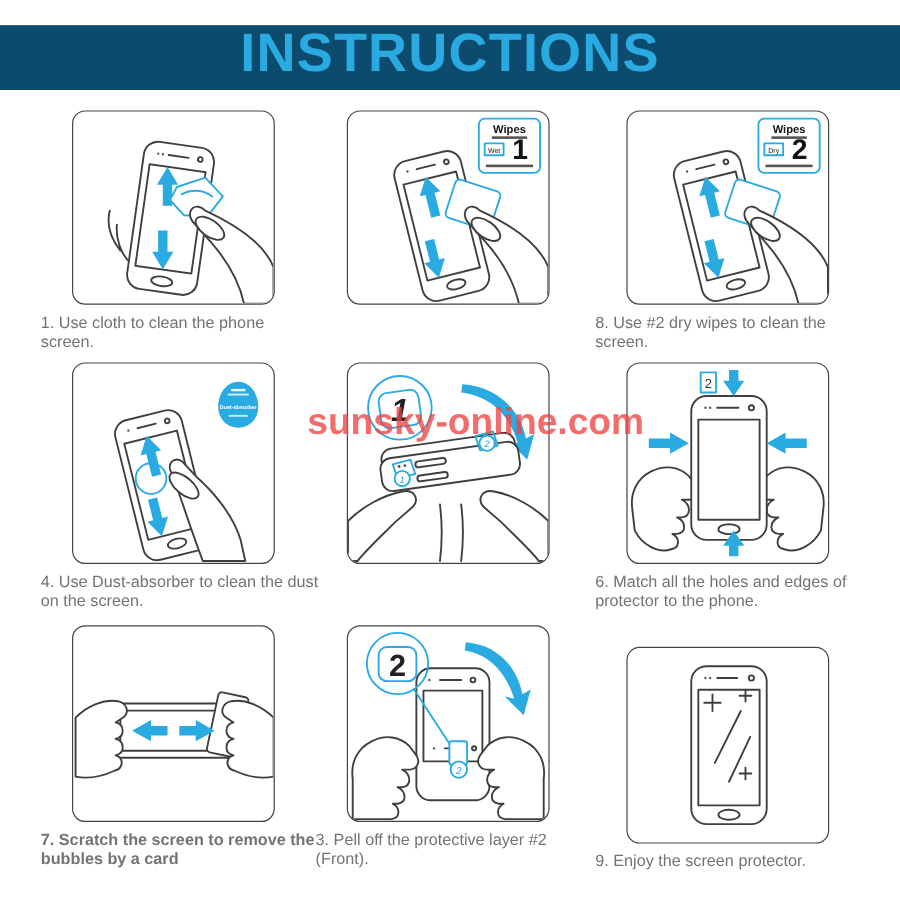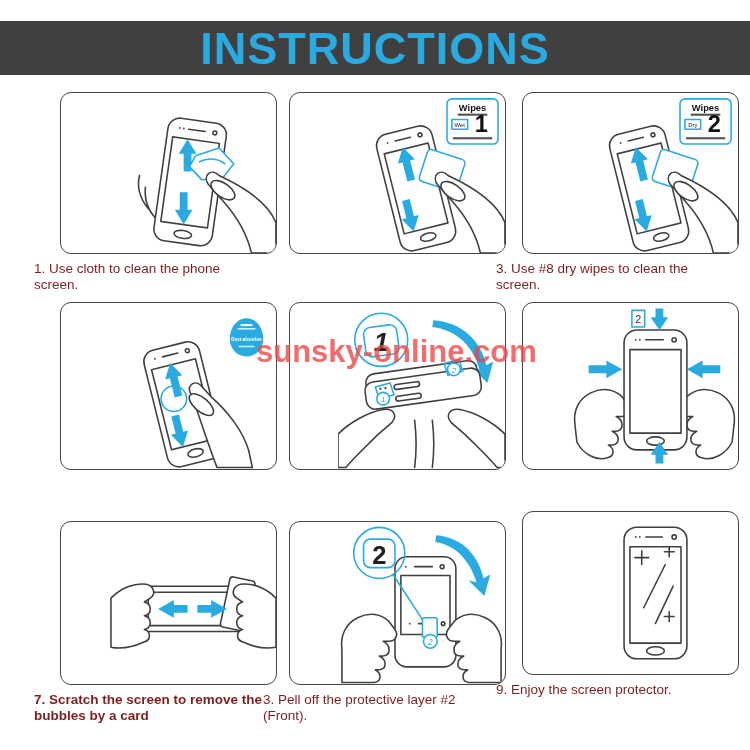--- a/index.html
+++ b/index.html
@@ -2,35 +2,35 @@
 <html><head>
 <meta charset="utf-8">
 <style>
   html,body{margin:0;padding:0;}
   body{
     width:750px;height:750px;position:relative;background:#ffffff;
     font-family:"Liberation Sans", sans-serif;overflow:hidden;
   }
   .banner{
     position:absolute;left:0;top:21px;width:750px;height:54px;
-    background:#404040;display:flex;align-items:center;justify-content:center;
+    background:#0c4a6e;display:flex;align-items:flex-start;justify-content:center;
   }
   .banner h1{
     margin:0;font-size:45px;font-weight:bold;color:#29abe2;
     letter-spacing:1px;line-height:1;
   }
   .cell{position:absolute;width:232px;}
   .panel{
     width:167px;height:160px;margin-left:26px;background:#fff;
-    border:1.6px solid #454545;border-radius:11px;overflow:hidden;padding-left:48px;
+    border:1.6px solid #454545;border-radius:11px;overflow:hidden;
   }
   .row2 .panel{height:166px;}
   .row3 .panel{height:162px;}
   .caption{
-    margin-top:7px;font-size:13.5px;line-height:1.16;color:#7f1d1d;
+    margin-top:7px;font-size:13.5px;line-height:1.16;color:#737373;
     width:232px;
   }
   .watermark{
     position:absolute;left:256px;top:334px;width:260px;z-index:6;
     font-size:31px;font-weight:700;color:#ef4444;opacity:.78;
     letter-spacing:0px;pointer-events:none;white-space:nowrap;
   }
   svg{display:block;}
   .ln{fill:none;stroke:#3f3f3f;stroke-width:1.6;stroke-linecap:round;stroke-linejoin:round;}
   .lnf{fill:#ffffff;stroke:#3f3f3f;stroke-width:1.6;stroke-linecap:round;stroke-linejoin:round;}
@@ -122,21 +122,21 @@
         <rect class="blnf" x="0" y="0" width="52" height="46" rx="5"></rect>
         <text class="badgetxt" x="26" y="12" font-size="9.5" font-weight="bold" text-anchor="middle">Wipes</text>
         <rect class="fineprint" x="11" y="15" width="30" height="2.2"></rect>
         <rect class="blnf" x="5" y="21" width="16" height="10"></rect>
         <text class="badgetxt" x="13" y="28.8" font-size="6" text-anchor="middle">Dry</text>
         <text class="badgetxt" x="35" y="34" font-size="24" font-weight="bold" text-anchor="middle">2</text>
         <rect class="fineprint" x="6" y="39" width="40" height="2.2"></rect>
       </g>
     </svg>
   </div>
-  <div class="caption">3. Use #8 dry wipes to clean the screen.</div>
+  <div class="caption">8. Use #2 dry wipes to clean the screen.</div>
 </div>
 
 <div class="cell row2" style="left:34px;top:302px;">
   <div class="panel">
     <svg width="167" height="166" viewBox="0 0 170 166">
       <g transform="rotate(-14 78 98)">
         <rect class="lnf" x="46" y="40" width="58" height="122" rx="12"></rect>
         <rect class="ln" x="52" y="59" width="46" height="84"></rect>
         <line class="ln" x1="66" y1="49" x2="82" y2="49"></line>
         <circle class="ln" cx="92" cy="49" r="2"></circle>
@@ -150,20 +150,21 @@
       <ellipse class="lnf" cx="94" cy="102" rx="15" ry="7" transform="rotate(40 94 102)"></ellipse>
       <g transform="translate(140,12)">
         <path class="bl" d="M0,2 C10,2 17,12 17,23 C17,34 9,41 0,41 C-9,41 -17,34 -17,23 C-17,12 -10,2 0,2 Z"></path>
         <rect x="-6" y="8" width="12" height="2" fill="#ffffff" opacity="0.95"></rect>
         <rect x="-9" y="12" width="18" height="1.6" fill="#ffffff" opacity="0.8"></rect>
         <text x="0" y="25" font-size="4.6" font-weight="bold" fill="#ffffff" text-anchor="middle" font-family="Liberation Sans, sans-serif">Dust-absorber</text>
         <rect x="-8" y="30" width="16" height="1.6" fill="#ffffff" opacity="0.8"></rect>
       </g>
     </svg>
   </div>
+  <div class="caption">4. Use Dust-absorber to clean the dust on the screen.</div>
 </div>
 
 <div class="cell row2" style="left:263px;top:302px;">
   <div class="panel">
     <svg width="167" height="166" viewBox="0 0 170 166">
       <g>
         <circle class="bln" cx="44" cy="36" r="27" stroke-width="2"></circle>
         <rect class="bln" x="27" y="22" width="34" height="30" rx="7" transform="rotate(-8 44 37)"></rect>
         <text x="44" y="47" font-size="27" font-weight="bold" font-style="italic" fill="#222" text-anchor="middle" font-family="Liberation Sans, sans-serif">1</text>
       </g>
@@ -206,20 +207,21 @@
         <ellipse class="ln" cx="86" cy="139" rx="9" ry="4.2"></ellipse>
       </g>
       <rect class="blnf" x="62" y="6" width="13" height="17"></rect>
       <text x="68.5" y="19" font-size="11" fill="#333" text-anchor="middle" font-family="Liberation Sans, sans-serif">2</text>
       <path class="bl" d="M86,4 V13 H81 L90,26 99,13 H94 V4 Z"></path>
       <path class="bl" d="M86,162 V153 H81 L90,140 99,153 H94 V162 Z"></path>
       <path class="bl" d="M18,62 H36 V57 L52,66 36,75 V70 H18 Z"></path>
       <path class="bl" d="M152,62 H134 V57 L118,66 134,75 V70 H152 Z"></path>
     </svg>
   </div>
+  <div class="caption">6. Match all the holes and edges of protector to the phone.</div>
 </div>
 
 <div class="cell row3" style="left:34px;top:521px;font-weight:bold;">
   <div class="panel">
     <svg width="167" height="162" viewBox="0 0 170 162">
       <g>
         <rect class="lnf" x="28" y="64" width="124" height="46" rx="10"></rect>
         <rect class="ln" x="40" y="70" width="100" height="34"></rect>
         <ellipse class="ln" cx="34" cy="87" rx="2.8" ry="6.5"></ellipse>
       </g>
@@ -260,21 +262,21 @@
       <path class="bl" d="M100,12 C126,14 143,32 148,56 L155,52 L149,74 L133,58 L141,60 C135,40 121,22 99,19 Z"></path>
       <path class="lnf" d="M4,128 C2,114 8,102 20,96 C32,90 44,92 52,100 L58,108 C62,114 58,120 52,120 L46,120 C54,124 54,134 46,135 L42,135 C50,139 50,148 42,149 L38,149 C45,153 44,161 37,162 L4,162 Z"></path>
       <g transform="translate(170,0) scale(-1,1)">
         <path class="lnf" d="M4,128 C2,114 8,102 20,96 C32,90 44,92 52,100 L58,108 C62,114 58,120 52,120 L46,120 C54,124 54,134 46,135 L42,135 C50,139 50,148 42,149 L38,149 C45,153 44,161 37,162 L4,162 Z"></path>
       </g>
     </svg>
   </div>
   <div class="caption">3. Pell off the protective layer #2 (Front).</div>
 </div>
 
-<div class="cell row3" style="left:496px;top:511px;">
+<div class="cell row3" style="left:496px;top:539px;">
   <div class="panel">
     <svg width="167" height="162" viewBox="0 0 170 162">
       <g>
         <rect class="lnf" x="54" y="14" width="64" height="134" rx="13"></rect>
         <rect class="ln" x="60" y="34" width="52" height="98"></rect>
         <line class="ln" x1="76" y1="24" x2="93" y2="24"></line>
         <circle class="ln" cx="105" cy="24" r="2.2"></circle>
         <circle class="fineprint" cx="66" cy="24" r="1"></circle>
         <circle class="fineprint" cx="70" cy="24" r="1"></circle>
         <ellipse class="ln" cx="86" cy="140" rx="9" ry="4.2"></ellipse>

